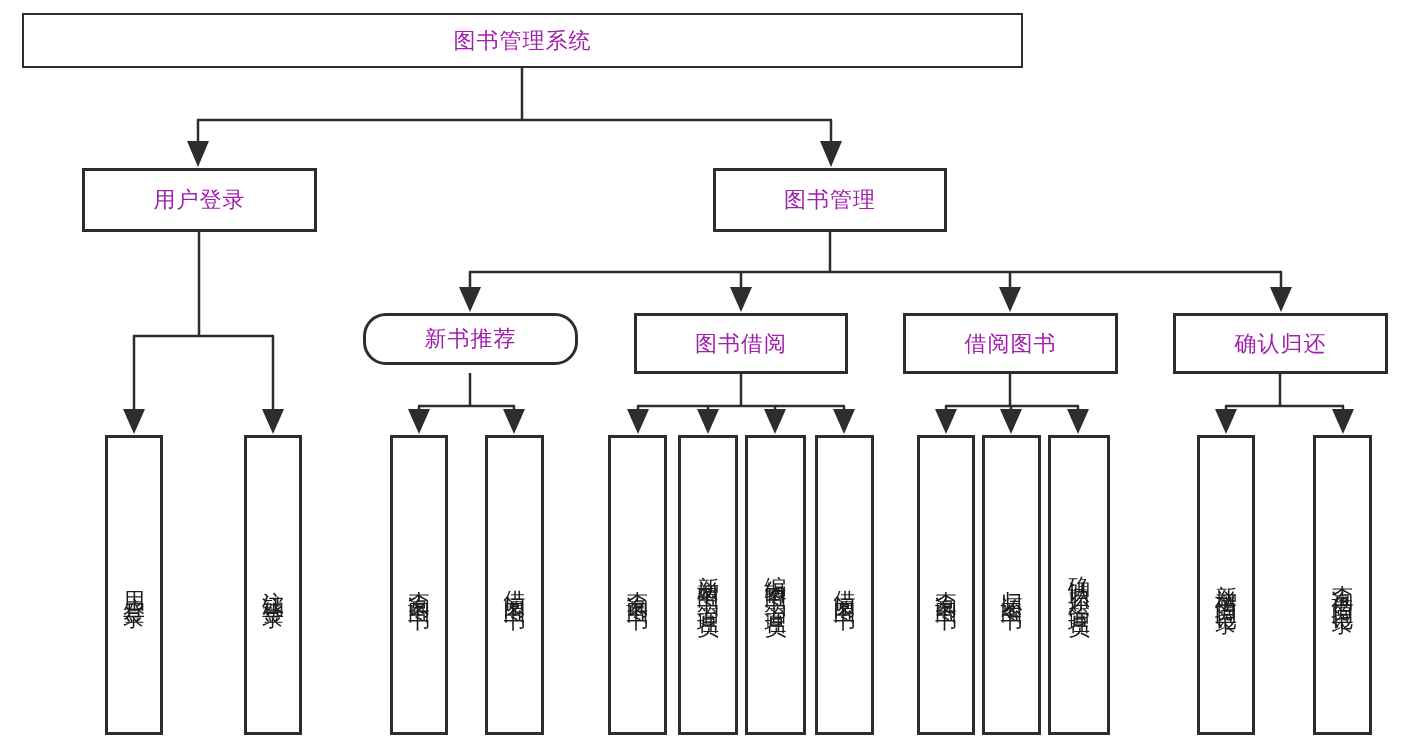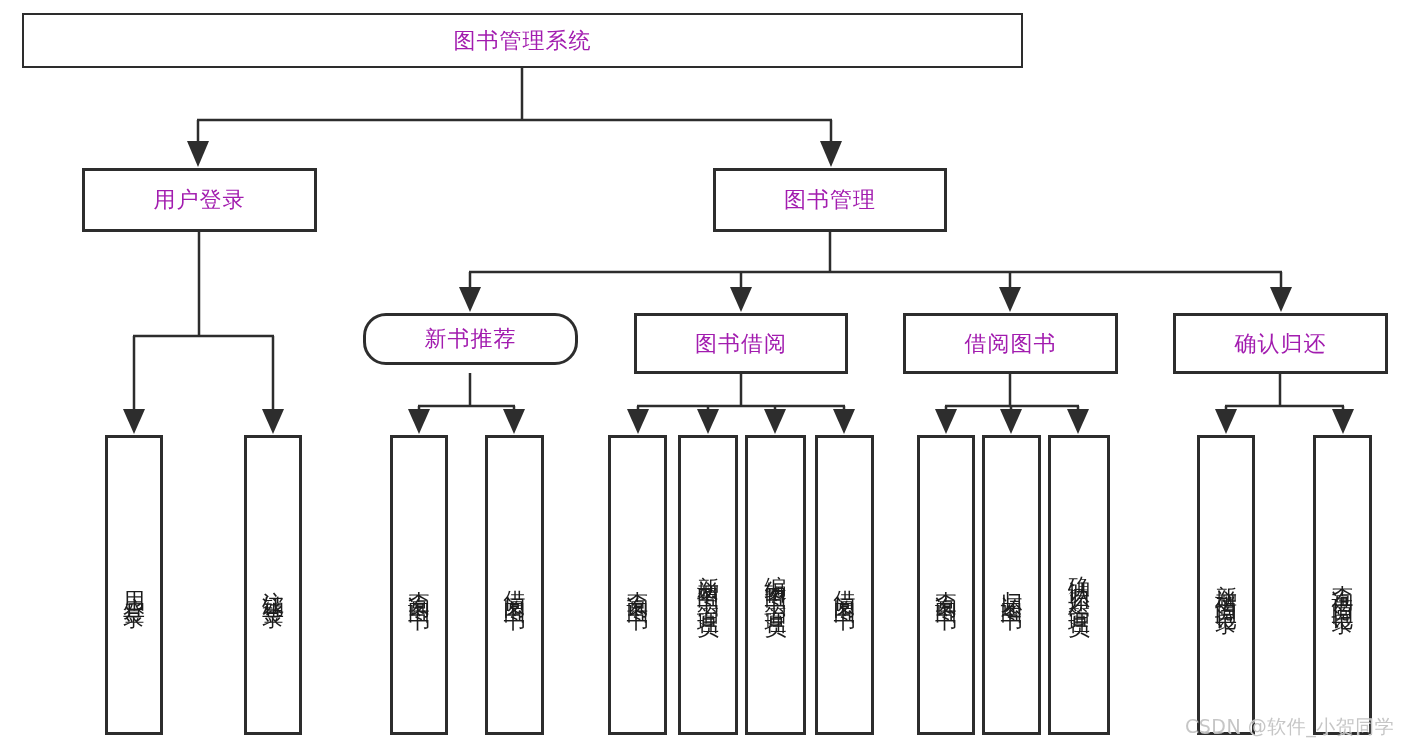--- a/index.html
+++ b/index.html
@@ -178,15 +178,14 @@
     <span>确认归还（管理员）</span>
   </div>
 
   <div class="vnode" style="left:1197px; width:58px;">
     <span>新增借阅记录</span>
   </div>
   <div class="vnode" style="left:1313px; width:59px;">
     <span>查询借阅记录</span>
   </div>
 
-  <div id="watermark">CSDN @软件_小贺同学</div>
 
 </div>
 
 </body></html>

